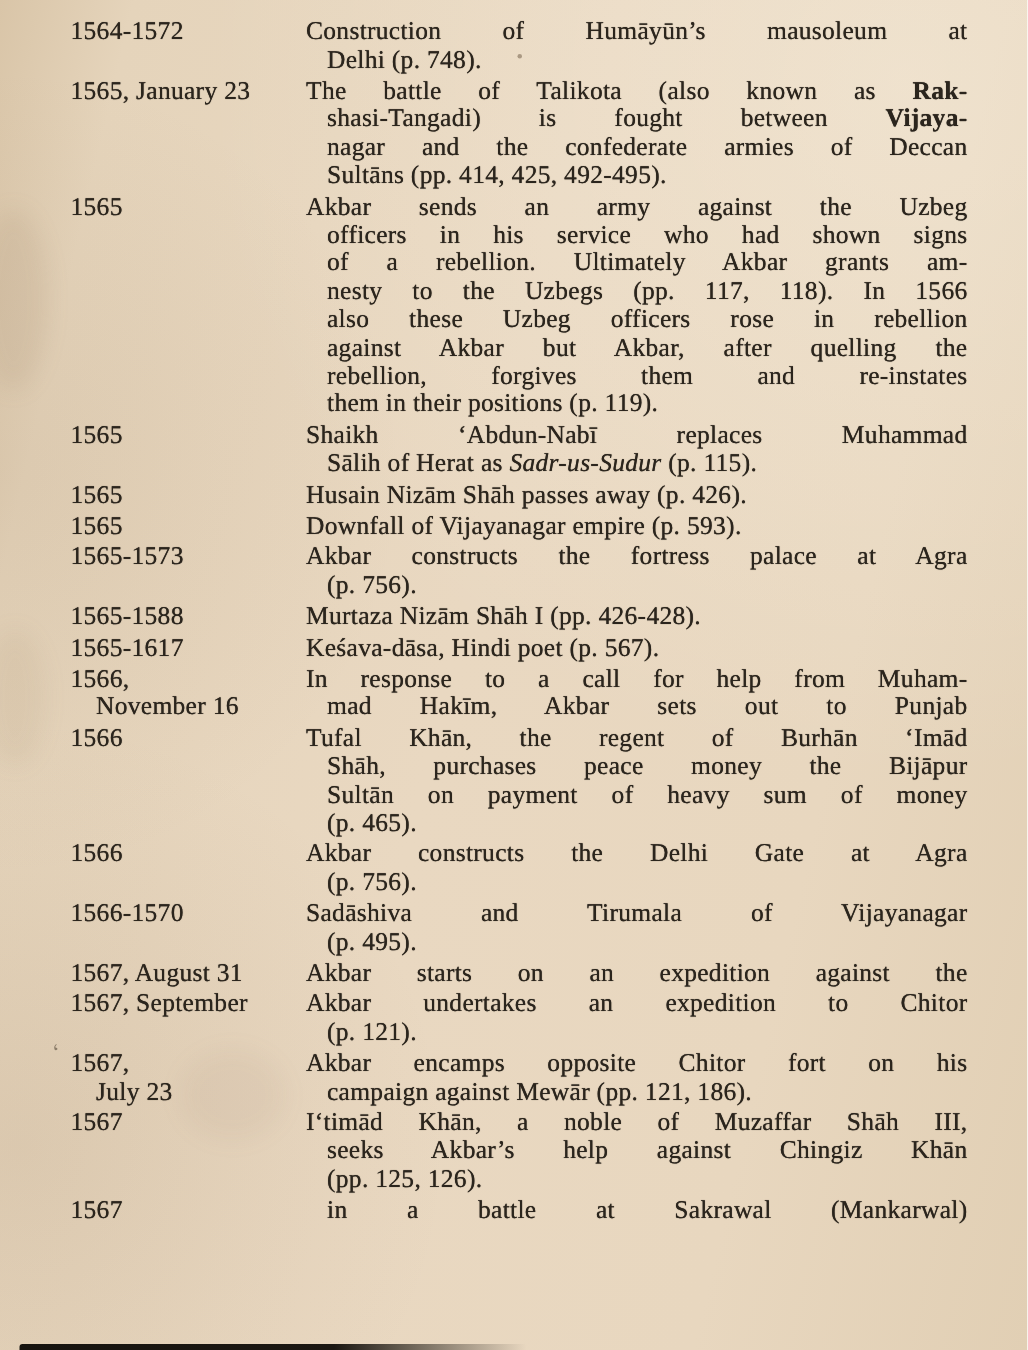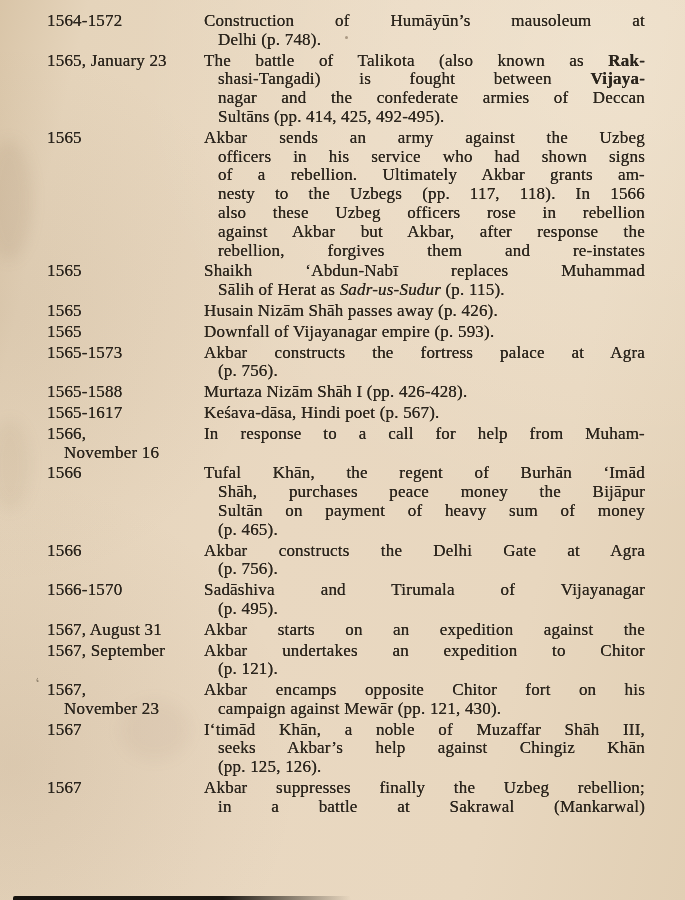--- a/index.html
+++ b/index.html
@@ -85,22 +85,23 @@
       <div class="row">
         <div class="date">
           <div class="dline">1565</div>
         </div>
         <div class="desc">
           <div class="line">Akbar sends an army against the Uzbeg</div>
           <div class="line cont">officers in his service who had shown signs</div>
           <div class="line cont">of a rebellion. Ultimately Akbar grants am-</div>
           <div class="line cont">nesty to the Uzbegs (pp. 117, 118). In 1566</div>
           <div class="line cont">also these Uzbeg officers rose in rebellion</div>
-          <div class="line cont">against Akbar but Akbar, after response the</div>
+          <div class="line cont">against Akbar but Akbar, after quelling the</div>
           <div class="line cont">rebellion, forgives them and re-instates</div>
+          <div class="line cont last">them in their positions (p. 119).</div>
         </div>
       </div>
       <div class="row">
         <div class="date">
           <div class="dline">1565</div>
         </div>
         <div class="desc">
           <div class="line">Shaikh ‘Abdun-Nabī replaces Muhammad</div>
           <div class="line cont last">Sālih of Herat as <i>Sadr-us-Sudur</i> (p. 115).</div>
         </div>
@@ -146,20 +147,21 @@
           <div class="line last">Keśava-dāsa, Hindi poet (p. 567).</div>
         </div>
       </div>
       <div class="row">
         <div class="date">
           <div class="dline">1566,</div>
           <div class="dline cont">November 16</div>
         </div>
         <div class="desc">
           <div class="line">In response to a call for help from Muham-</div>
+          <div class="line cont">mad Hakīm, Akbar sets out to Punjab</div>
         </div>
       </div>
       <div class="row">
         <div class="date">
           <div class="dline">1566</div>
         </div>
         <div class="desc">
           <div class="line">Tufal Khān, the regent of Burhān ‘Imād</div>
           <div class="line cont">Shāh, purchases peace money the Bijāpur</div>
           <div class="line cont">Sultān on payment of heavy sum of money</div>
@@ -197,41 +199,40 @@
           <div class="dline">1567, September</div>
         </div>
         <div class="desc">
           <div class="line">Akbar undertakes an expedition to Chitor</div>
           <div class="line cont last">(p. 121).</div>
         </div>
       </div>
       <div class="row artifact">
         <div class="date">
           <div class="dline">1567,</div>
-          <div class="dline cont">November 23</div>
+          <div class="dline cont">July 23</div>
         </div>
         <div class="desc">
           <div class="line">Akbar encamps opposite Chitor fort on his</div>
-          <div class="line cont last">campaign against Mewār (pp. 121, 430).</div>
+          <div class="line cont last">campaign against Mewār (pp. 121, 186).</div>
         </div>
       </div>
       <div class="row">
         <div class="date">
           <div class="dline">1567</div>
         </div>
         <div class="desc">
           <div class="line">I‘timād Khān, a noble of Muzaffar Shāh III,</div>
           <div class="line cont">seeks Akbar’s help against Chingiz Khān</div>
           <div class="line cont last">(pp. 125, 126).</div>
         </div>
       </div>
       <div class="row">
         <div class="date">
           <div class="dline">1567</div>
         </div>
         <div class="desc">
-          <div class="line">Akbar suppresses finally the Uzbeg rebellion;</div>
           <div class="line cont">in a battle at Sakrawal (Mankarwal)</div>
         </div>
       </div>
     </div>
   <div id="bottom-strip"></div>
 </div>
 
 </body></html>

